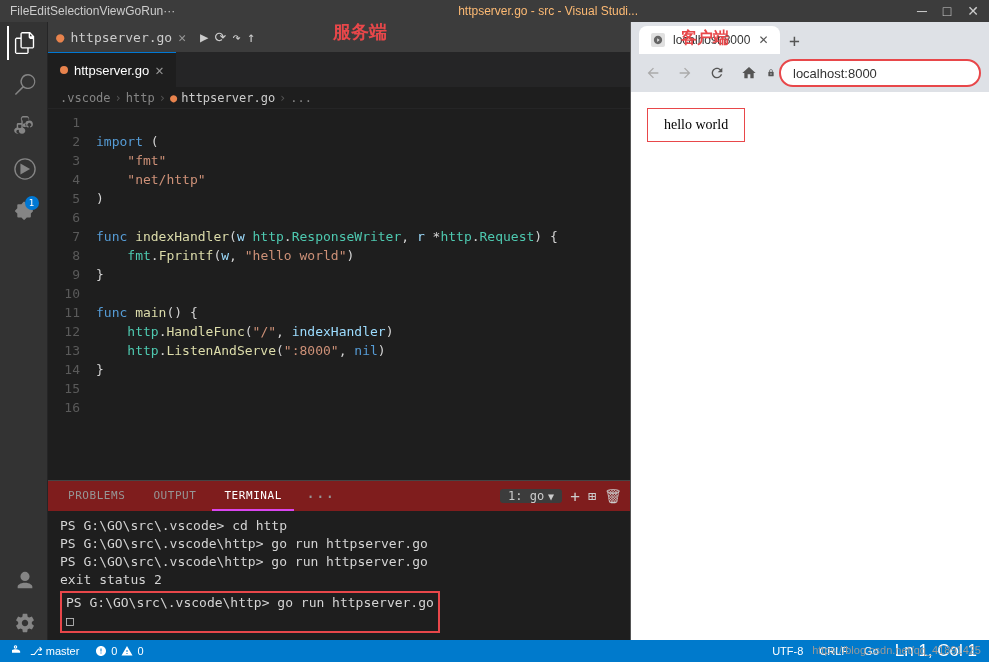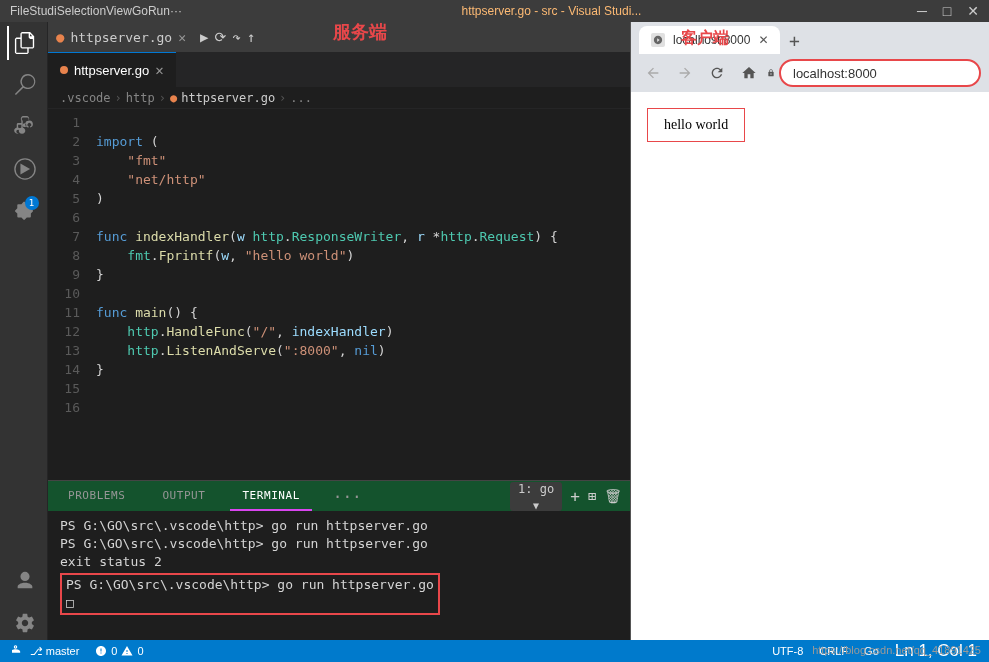--- a/index.html
+++ b/index.html
@@ -150,25 +150,25 @@
     
     .bottom-panel {
       height: 160px;
       background: #1e1e1e;
       border-top: 1px solid #444;
       display: flex;
       flex-direction: column;
     }
     .panel-tabs {
       height: 30px;
-      background: #14532d;
+      background: #7f1d1d;
       display: flex;
       align-items: stretch;
       padding: 0 8px;
-      gap: 13px;
+      gap: 4px;
       justify-content: space-between;
     }
     .panel-tab {
       padding: 0 12px;
       font-size: 11px;
       color: #969696;
       display: flex;
       align-items: center;
       cursor: pointer;
       text-transform: uppercase;
@@ -343,21 +343,21 @@
     }
   </style>
 </head>
 <body>
 
 <div style="width:989px; height:662px; display:flex; flex-direction:column; overflow:hidden; position:relative;">
 
   <div class="title-bar">
     <div style="display:flex; margin-right:20px;">
       <span style="cursor:pointer;font-family:'Segoe UI',sans-serif;font-size:12px;color:#ccc;">File</span>
-      <span style="cursor:pointer;font-family:'Segoe UI',sans-serif;font-size:12px;color:#ccc;">Studi</span>
+      <span style="cursor:pointer;font-family:'Segoe UI',sans-serif;font-size:12px;color:#ccc;">Edit</span>
       <span style="cursor:pointer;font-family:'Segoe UI',sans-serif;font-size:12px;color:#ccc;">Selection</span>
       <span style="cursor:pointer;font-family:'Segoe UI',sans-serif;font-size:12px;color:#ccc;">View</span>
       <span style="cursor:pointer;font-family:'Segoe UI',sans-serif;font-size:12px;color:#ccc;">Go</span>
       <span style="cursor:pointer;font-family:'Segoe UI',sans-serif;font-size:12px;color:#ccc;">Run</span>
       <span style="cursor:pointer;font-family:'Segoe UI',sans-serif;font-size:12px;color:#ccc;">···</span>
     </div>
     <span class="title-bar-title" style="font-family:'Segoe UI',sans-serif;font-size:12px;color:#fdba74;">httpserver.go - src - Visual Studi...</span>
     <div style="display:flex;gap:16px;margin-left:16px;">
       <span style="color:#ccc;cursor:pointer;font-size:14px;">─</span>
       <span style="color:#ccc;cursor:pointer;font-size:14px;">□</span>
@@ -487,30 +487,31 @@
             <span>PROBLEMS</span>
           </div>
           <div class="panel-tab">
             <span>OUTPUT</span>
           </div>
           <div class="panel-tab active" style="border-bottom:2px solid #d946ef;">
             <span>TERMINAL</span>
           </div>
           <div class="panel-tab-more">···</div>
           <div class="panel-right">
-            <div style="display:flex;align-items:center;gap:4px;background:#3c3c3c;border-radius:3px;padding:0 8px;cursor:pointer;flex-direction:column;">
+            <div style="display:flex;align-items:center;gap:4px;background:#3c3c3c;border-radius:3px;padding:0 8px;cursor:pointer;">
               <span style="font-size:12px;color:#ccc;">1: go</span>
               <span style="font-size:10px;color:#ccc;">▼</span>
             </div>
             <span style="color:#ccc;font-size:16px;cursor:pointer;">+</span>
             <span style="color:#ccc;font-size:14px;cursor:pointer;">⊞</span>
             <span style="color:#ccc;font-size:14px;cursor:pointer;">🗑</span>
           </div>
         </div>
         <div class="terminal-content">
+          <div style="color:#d4d4d4;font-size:13px;">PS G:\GO\src\.vscode&gt; cd http</div>
           <div style="color:#d4d4d4;font-size:13px;">PS G:\GO\src\.vscode\http&gt; go run httpserver.go</div>
           <div style="color:#d4d4d4;font-size:13px;">PS G:\GO\src\.vscode\http&gt; go run httpserver.go</div>
           <div style="color:#d4d4d4;font-size:13px;">exit status 2</div>
           <div style="border:2px solid #e8474a;display:inline-block;padding:1px 4px;margin-top:2px;">
             <div style="color:#d4d4d4;font-size:13px;">PS G:\GO\src\.vscode\http&gt; go run httpserver.go</div>
             <div style="color:#d4d4d4;font-size:13px;">□</div>
           </div>
         </div>
       </div>
     </div>

